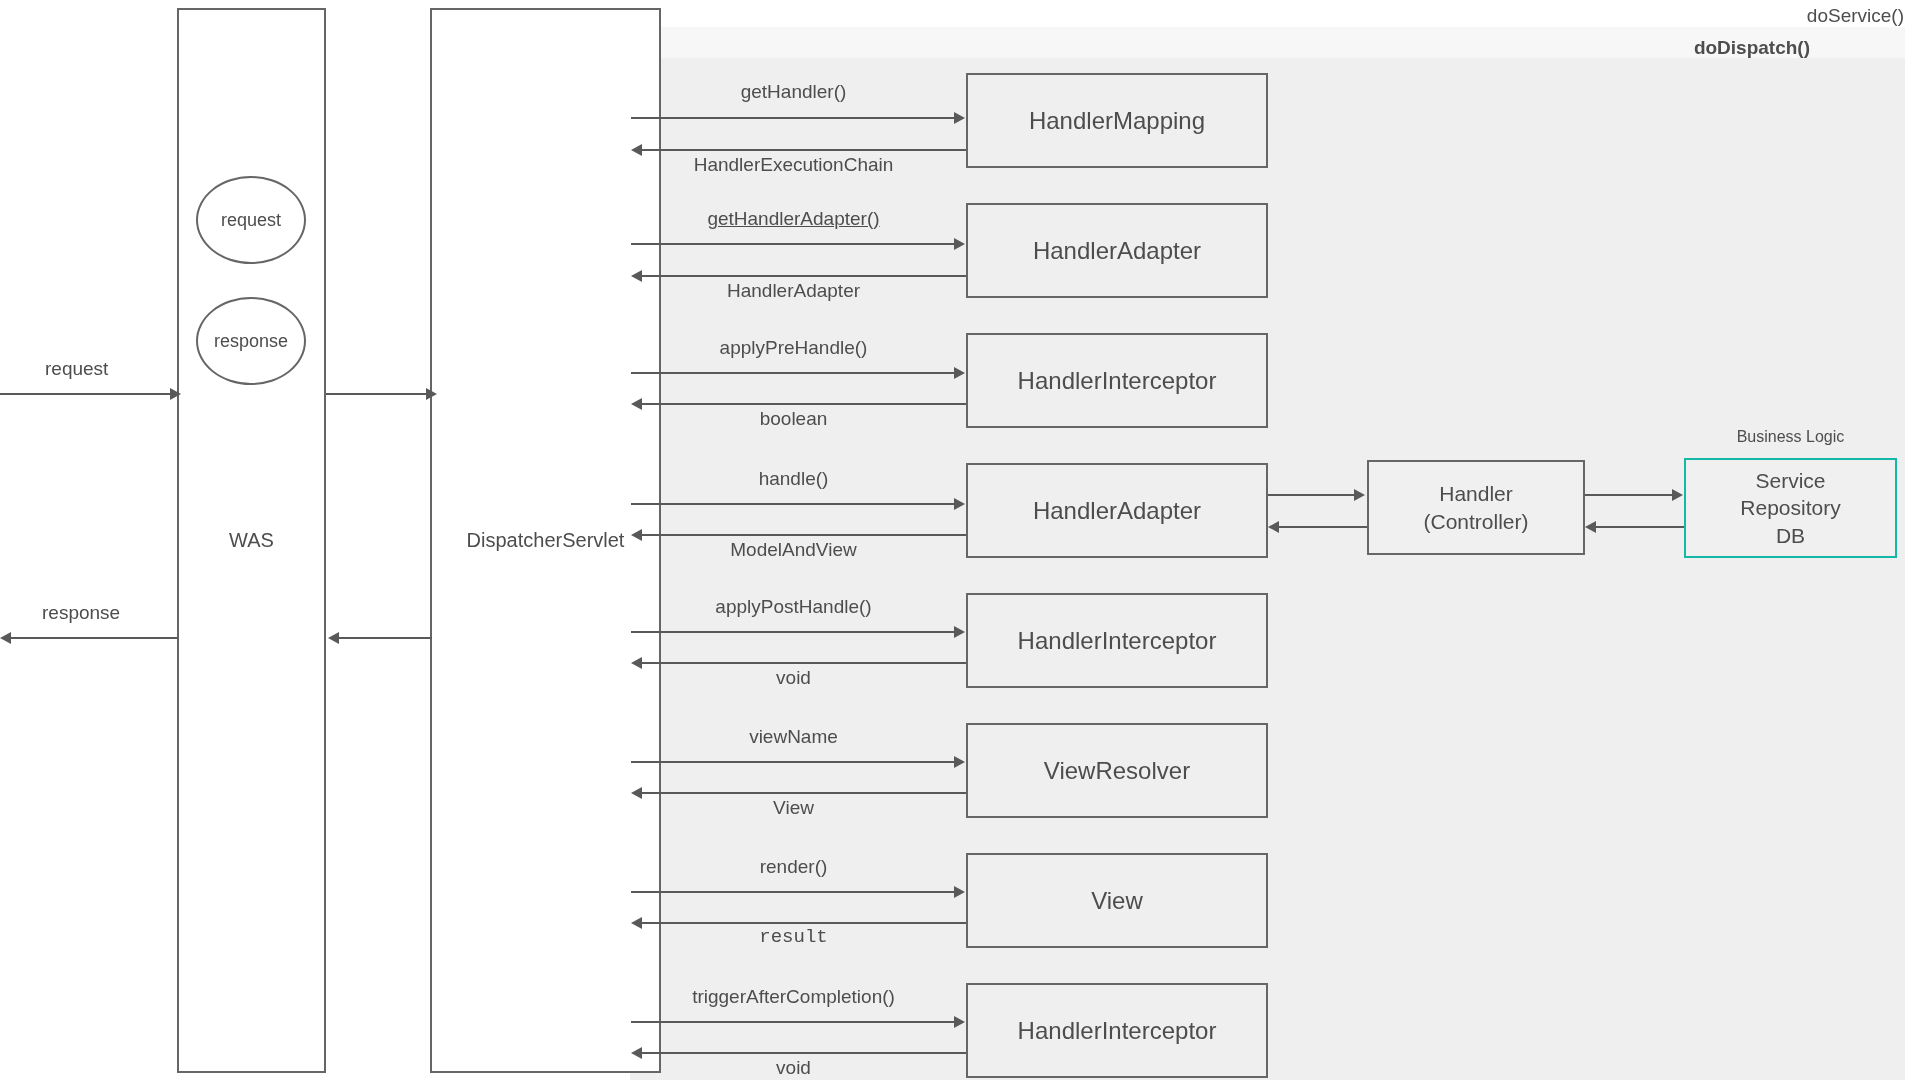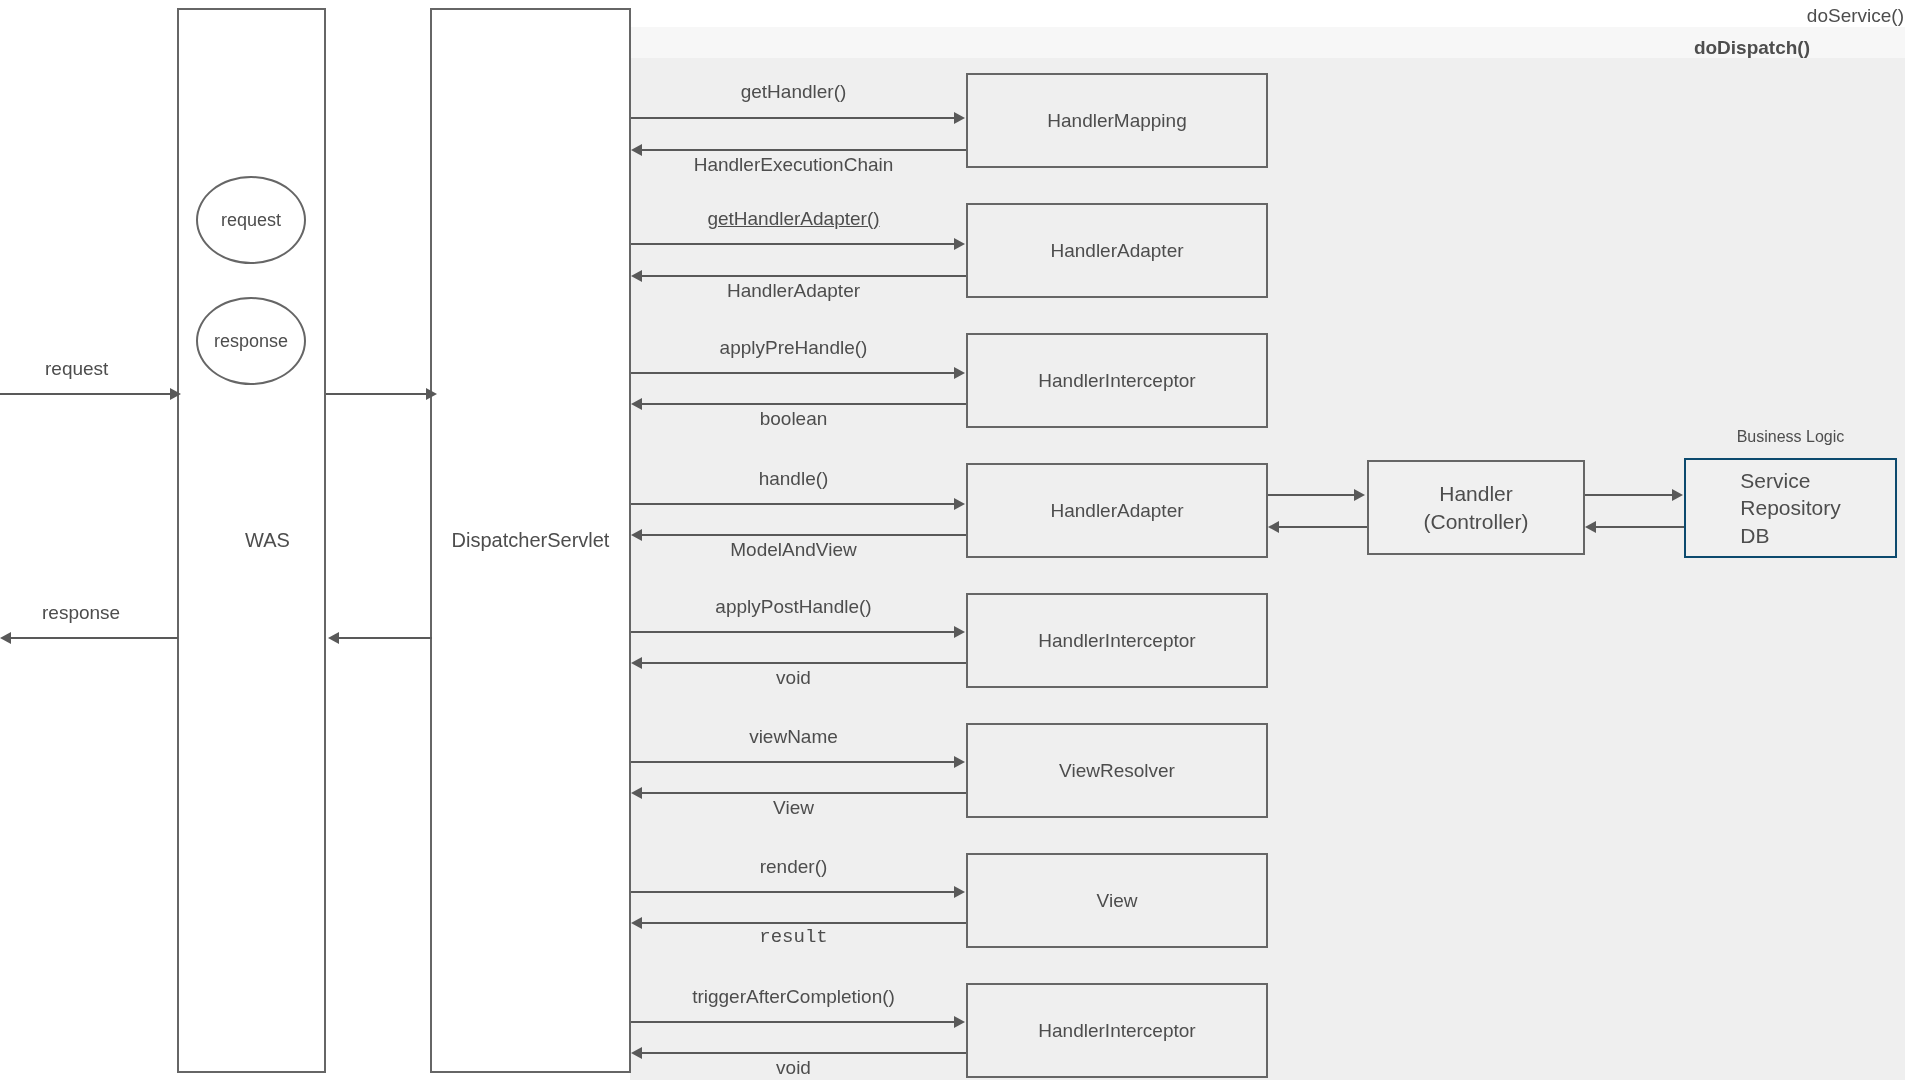--- a/index.html
+++ b/index.html
@@ -45,32 +45,31 @@
   }
   .lbl-doservice { right: 16px; top: 6px; }
   .lbl-dodispatch { right: 110px; top: 38px; font-weight: bold; }
 
   
   .tallbox {
     position: absolute;
     box-sizing: border-box;
     background: #ffffff;
     border: 2px solid #666666;
-    padding-left: 16px;
   }
   .box-was {
     left: 177px;
     top: 8px;
     width: 149px;
     height: 1065px;
   }
   .box-ds {
     left: 430px;
     top: 8px;
-    width: 201px;
+    width: 231px;
     height: 1065px;
   }
   .tallbox-label {
     position: absolute;
     width: 100%;
     text-align: center;
     font-size: 20px;
     color: #4d4d4d;
     white-space: nowrap;
     line-height: 1;
@@ -98,21 +97,21 @@
   
   .pbox {
     position: absolute;
     box-sizing: border-box;
     border: 2px solid #666666;
     background: #efefef;
     display: flex;
     align-items: center;
     justify-content: center;
     text-align: center;
-    font-size: 19px;
+    font-size: 24px;
     color: #4d4d4d;
     line-height: 1.25;
     left: 966px;
     width: 302px;
     height: 95px;
   }
 
   .pbox-handler {
     position: absolute;
     box-sizing: border-box;
@@ -126,25 +125,26 @@
     color: #4d4d4d;
     line-height: 1.3;
     left: 1367px;
     top: 460px;
     width: 218px;
     height: 95px;
   }
   .pbox-biz {
     position: absolute;
     box-sizing: border-box;
-    border: 2px solid #0c4a6e;
+    border: 2px solid #14b8a6;
     background: #f0f0f0;
     display: flex;
     align-items: center;
     justify-content: center;
+    text-align: center;
     font-size: 21px;
     color: #4d4d4d;
     line-height: 1.3;
     left: 1684px;
     top: 458px;
     width: 213px;
     height: 100px;
   }
   .biz-caption {
     position: absolute;

